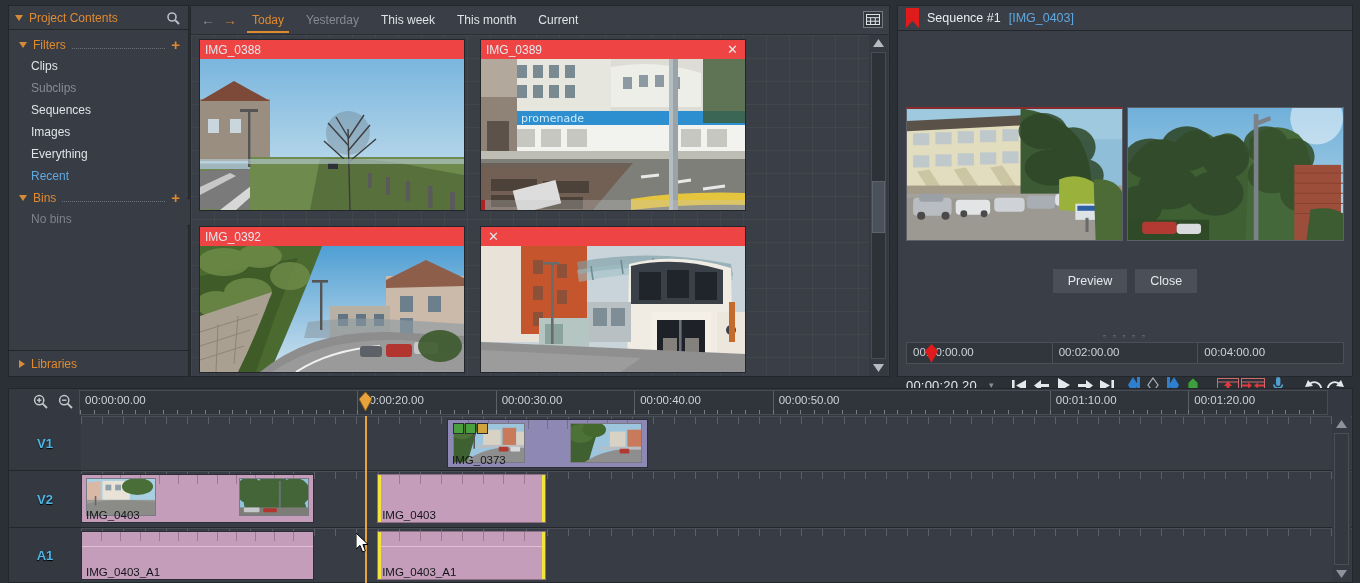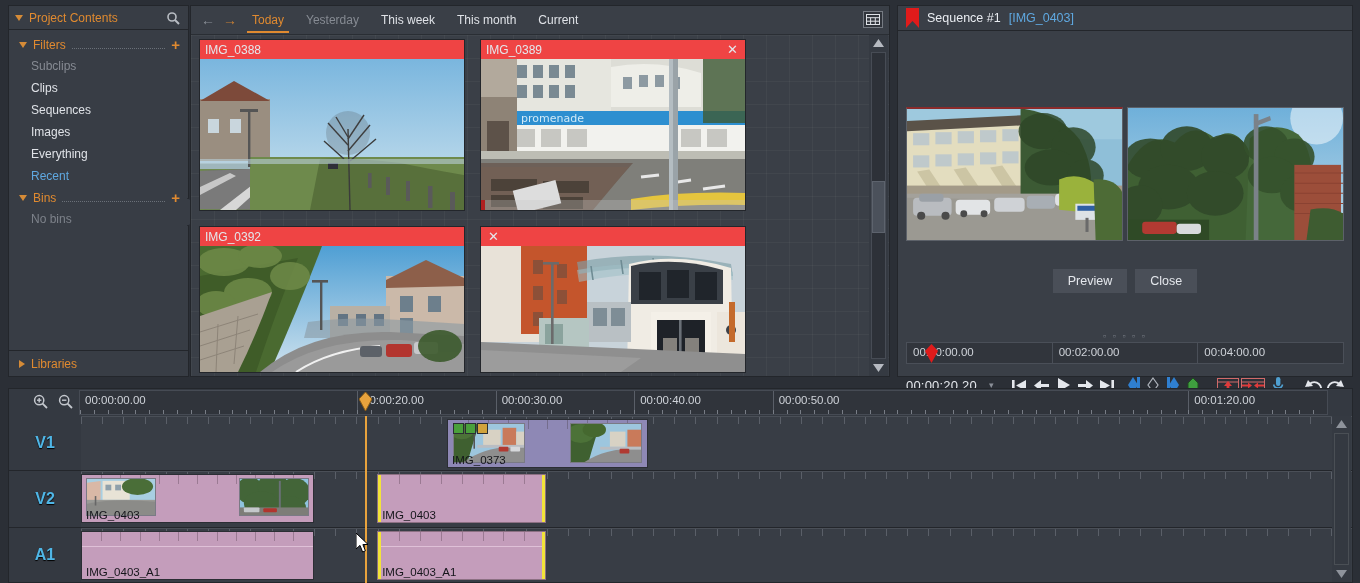--- a/index.html
+++ b/index.html
@@ -177,21 +177,21 @@
   .tlr-seg {
     position: absolute; top: 0; bottom: 0; border-left: 1px solid #5a5f68;
     font-size: 11.5px; color: #cfd3d9; padding: 3px 0 0 5px;
   }
   .tlr-seg:first-child { border-left: none; }
   .tl-ticks { position: absolute; left: 0; right: 0; bottom: 0; height: 5px; }
   .tl-tick { position: absolute; bottom: 0; width: 1px; height: 4px; background: #787d86; }
   .tl-body { position: relative; height: 167px; overflow: hidden; }
   .track { position: relative; display: flex; border-bottom: 1px solid #23262b; }
   .track-head { width: 72px; display: flex; align-items: center; justify-content: center; }
-  .track-label { color: #4fb6e6; font-weight: bold; font-size: 16px; text-shadow: 0 1px 1px #000; }
+  .track-label { color: #4fb6e6; font-weight: bold; font-size: 13px; text-shadow: 0 1px 1px #000; }
   .track-lane { flex: 1; position: relative; background: #383d45; border-top: 1px solid #4a4f57; }
   .lane-ticks { position: absolute; left: 0; right: 0; top: 0; height: 9px; }
   .ltick { position: absolute; top: 0; width: 1px; height: 7px; background: #5a5f68; }
   .clip {
     position: absolute; top: 2px; overflow: hidden;
     border: 1px solid #2b2e34;
   }
   .clip.v1 { background: #8e88b5; }
   .clip.v2 { background: #c49dbb; }
   .clip.a1 { background: #c49dbb; }
@@ -241,22 +241,22 @@
         </span>
       </div>
       <div class="sb-body">
 
         <div class="sb-group">
           <span class="tri tri-down"></span>
           <span>Filters</span>
           <span class="dots"></span>
           <span class="sb-plus">+</span>
         </div>
+        <div class="sb-item">Clips</div>
         <div class="sb-item dim">Subclips</div>
-        <div class="sb-item">Clips</div>
         <div class="sb-item">Sequences</div>
         <div class="sb-item">Images</div>
         <div class="sb-item">Everything</div>
         <div class="sb-item sel">Recent</div>
 
         <div class="sb-group" style="margin-top:0px">
           <span class="tri tri-down"></span>
           <span>Bins</span>
           <span class="dots"></span>
           <span class="sb-plus">+</span>
@@ -800,20 +800,21 @@
               <line x1="9.6" y1="9.6" x2="14" y2="14" stroke="#c4c8ce" stroke-width="1.8"></line>
             </svg>
         </span>
       </div>
       <div class="tl-ruler">
         <div class="tlr-seg" style="left:0%;width:11.11%">00:00:00.00</div>
         <div class="tlr-seg" style="left:22.22%;width:11.11%">00:00:20.00</div>
         <div class="tlr-seg" style="left:33.33%;width:11.11%">00:00:30.00</div>
         <div class="tlr-seg" style="left:44.44%;width:11.11%">00:00:40.00</div>
         <div class="tlr-seg" style="left:55.55%;width:11.11%">00:00:50.00</div>
+        <div class="tlr-seg" style="left:77.77%;width:11.11%">00:01:10.00</div>
         <div class="tlr-seg" style="left:88.88%;width:11.12%">00:01:20.00</div>
         <div class="tl-ticks" id="rulerTicks">
             <span class="tl-tick" style="left: 0%;"></span>
             <span class="tl-tick" style="left: 1.11111%;"></span>
             <span class="tl-tick" style="left: 2.22222%;"></span>
             <span class="tl-tick" style="left: 3.33333%;"></span>
             <span class="tl-tick" style="left: 4.44444%;"></span>
             <span class="tl-tick" style="left: 5.55556%;"></span>
             <span class="tl-tick" style="left: 6.66667%;"></span>
             <span class="tl-tick" style="left: 7.77778%;"></span>

